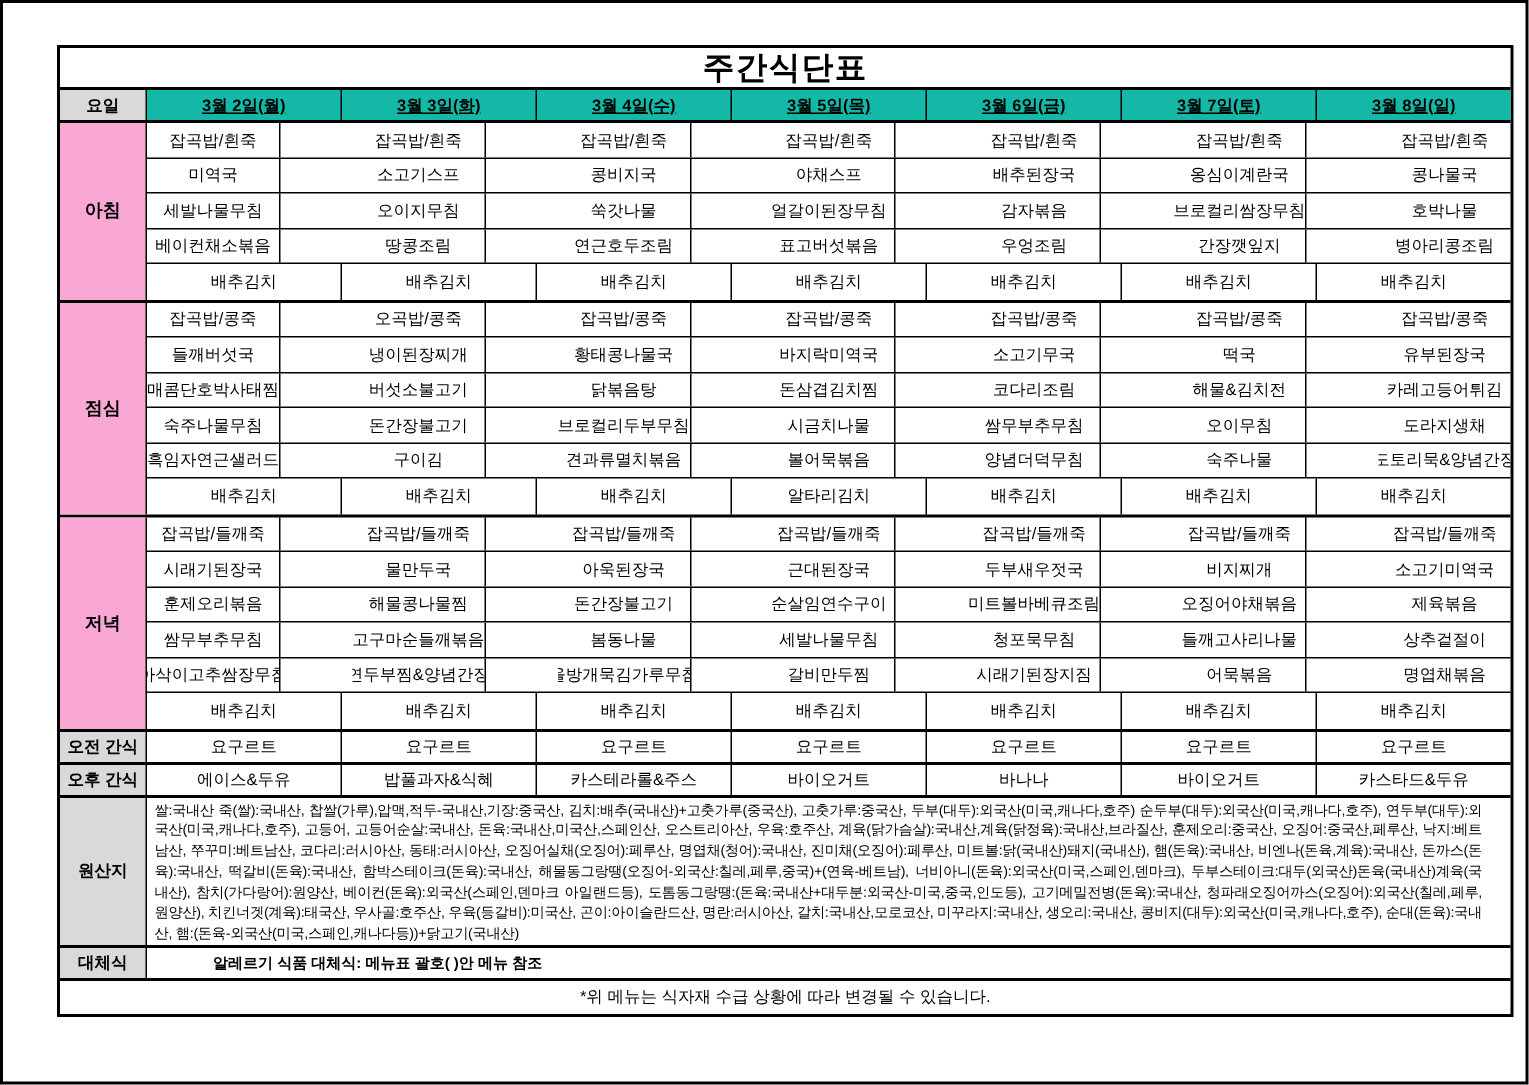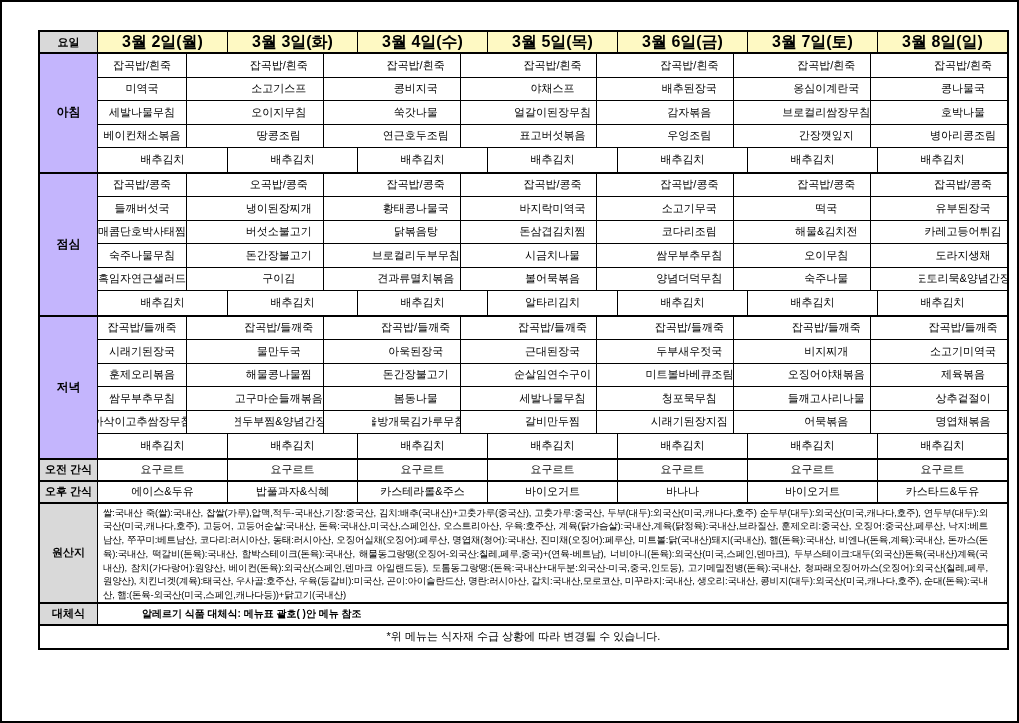--- a/index.html
+++ b/index.html
@@ -15,24 +15,24 @@
   .cell { display: flex; align-items: center; justify-content: center;
     border-right: 1px solid #000; overflow: hidden; white-space: nowrap; }
   .cell:last-child { border-right: none; }
   .label-col { width: 58px; flex: none; background: #d9d9d9;
     font-weight: bold; font-size: 11px; }
   .day-col { flex: 1 1 0; font-size: 11px; }
   .title-row { height: 28px; }
   .title-cell { width: 100%; display: flex; align-items: center; justify-content: center;
     font-size: 21px; font-weight: bold; letter-spacing: 1px; }
   .header-row { height: 22px; }
-  .header-row .day-col { background: #fef9c3; font-weight: bold; font-size: 16px; }
+  .header-row .day-col { background: #14b8a6; font-weight: bold; font-size: 11px; text-decoration: underline; }
   .section { display: flex; border-bottom: 2px solid #000; }
   .section:nth-last-of-type(1) { border-bottom: 2px solid #000; }
-  .section .label-cell { width: 58px; flex: none; background: #c4b5fd;
+  .section .label-cell { width: 58px; flex: none; background: #f9a8d4;
     display: flex; align-items: center; justify-content: center;
     font-weight: bold; font-size: 12px; border-right: 1px solid #000; }
   .section-rows { flex: 1; display: flex; flex-direction: column; }
   .meal-row { height: 23.5px; }
   .snack-row { height: 22px; }
   .origin-row { height: 100px; }
   .origin-text { flex: 1; display: block; border-right: none;
     font-size: 9.5px; line-height: 13.8px; white-space: normal;
     text-align: justify; padding: 2px 19px 0 5px; font-weight: normal;
     letter-spacing: -0.2px; overflow: hidden; }
@@ -42,20 +42,23 @@
   .footer-row { height: 22px; }
   .footer-cell { width: 100%; display: flex; align-items: center; justify-content: center;
     font-size: 11px; }
 </style>
 </head>
 <body>
 
 <div class="page">
   <div class="menu-table">
 
+    <div class="row title-row bb2">
+      <div class="title-cell">주간식단표</div>
+    </div>
 
     <div class="row header-row bb2">
       <div class="cell label-col">요일</div>
 
     <div class="cell day-col">3월 2일(월)</div>
         <div class="cell day-col">3월 3일(화)</div>
         <div class="cell day-col">3월 4일(수)</div>
         <div class="cell day-col">3월 5일(목)</div>
         <div class="cell day-col">3월 6일(금)</div>
         <div class="cell day-col">3월 7일(토)</div>

